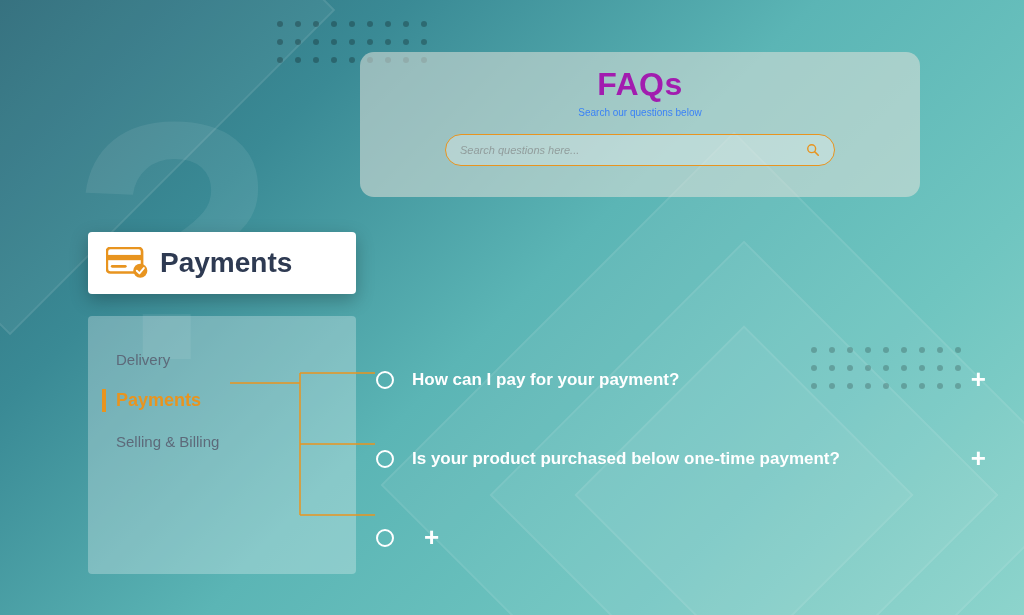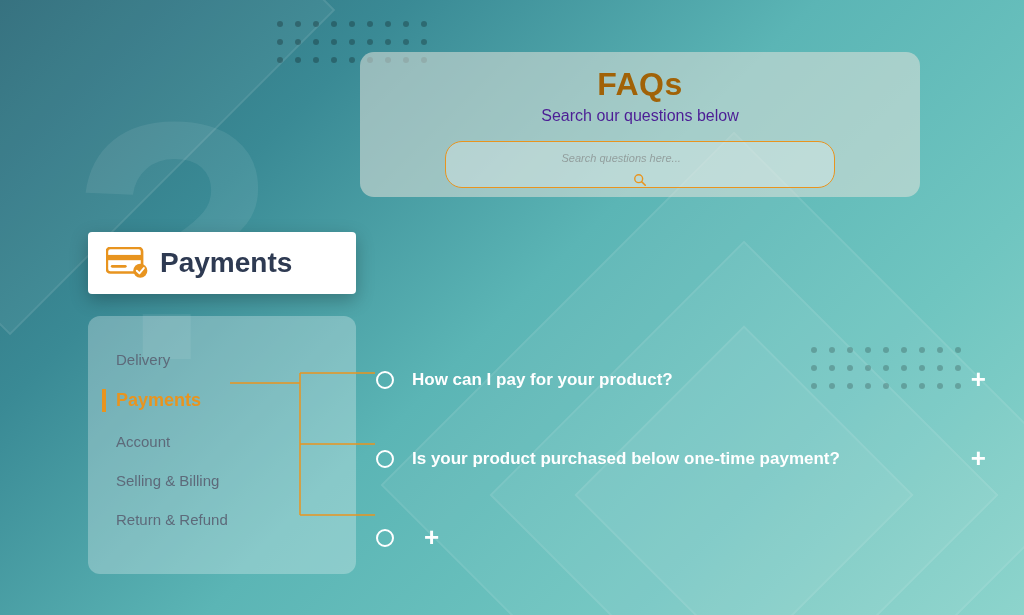--- a/index.html
+++ b/index.html
@@ -41,31 +41,30 @@
   
   .search-card {
     position: absolute;
     top: 52px; left: 360px;
     width: 560px; height: 145px;
     background: rgba(225,225,218,0.55);
     border-radius: 14px;
     display:flex; flex-direction:column; align-items:center;
     padding-top: 14px;
   }
-  .search-card h1 { font-size: 32px; color: #a16207; letter-spacing: .5px; font-weight: 700;}
-  .search-card .sub { font-size: 16px; color: #4c1d95; margin-top: 4px;}
+  .search-card h1 { font-size: 32px; color: #a21caf; letter-spacing: .5px; font-weight: 700;}
+  .search-card .sub { font-size: 10px; color: #3b82f6; margin-top: 4px;}
   .search-wrap {
     margin-top: 16px;
-    width: 390px; height: 47px;
+    width: 390px; height: 32px;
     border: 1.5px solid #e8941f;
     border-radius: 17px;
     display:flex; align-items:center;
     padding: 0 14px;
     background: rgba(255,255,255,0.25);
-    flex-direction: column;
   }
   .search-wrap input {
     flex:1; border:none; background:transparent; outline:none;
     font-size: 12px; color:#888; font-style: italic;
   }
   .search-wrap input::placeholder { color: rgba(120,120,120,.6); font-style: italic; font-size:11px;}
   .search-icon { width:14px; height:14px; }
 
   
   .cat-header {
@@ -81,21 +80,21 @@
   }
   .cat-header .cc-icon { width: 44px; height: 32px; margin-right: 10px;}
   .cat-header .title { font-size: 28px; font-weight: 700; color: #2e3a52; }
 
   
   .sidebar {
     position:absolute;
     top: 316px; left: 88px;
     width: 268px; height: 258px;
     background: rgba(255,255,255,0.28);
-    border-radius: 12px;
+    border-radius: 4px;
     padding: 24px 0 16px 0;
     z-index:4;
   }
   .sidebar .item {
     font-size: 15px;
     color: #5d6a7a;
     padding: 11px 0 11px 28px;
     position: relative;
     cursor: pointer;
   }
@@ -252,41 +251,39 @@
       <circle cx="39" cy="27" r="8" fill="#e8941f"></circle>
       <path d="M35 27 l3 3 l5 -6" fill="none" stroke="#fff" stroke-width="2.2" stroke-linecap="round" stroke-linejoin="round"></path>
     </svg>
   </span>
   <span class="title">Payments</span>
 </div>
 
 <div class="sidebar">
   <div class="item">Delivery</div>
   <div class="item active">Payments</div>
-  <div class="item">Account</div>
   <div class="item">Selling &amp; Billing</div>
-  <div class="item">Return &amp; Refund</div>
 </div>
 
 <svg class="connectors">
 
   <line x1="0" y1="53" x2="70" y2="53"></line>
   <line x1="70" y1="43" x2="70" y2="185"></line>
 
   <line x1="70" y1="43" x2="145" y2="43"></line>
 
   <line x1="70" y1="114" x2="145" y2="114"></line>
 
   <line x1="70" y1="185" x2="145" y2="185"></line>
 </svg>
 
 <div class="questions">
   <div class="qrow">
     <span class="circle"></span>
-    <span class="qtext">How can I pay for your product?</span>
+    <span class="qtext">How can I pay for your payment?</span>
     <span class="plus">+</span>
   </div>
   <div class="qrow">
     <span class="circle"></span>
     <span class="qtext">Is your product purchased below one-time payment?</span>
     <span class="plus">+</span>
   </div>
   <div class="qrow">
     <span class="circle"></span>
     <span class="plus">+</span>

